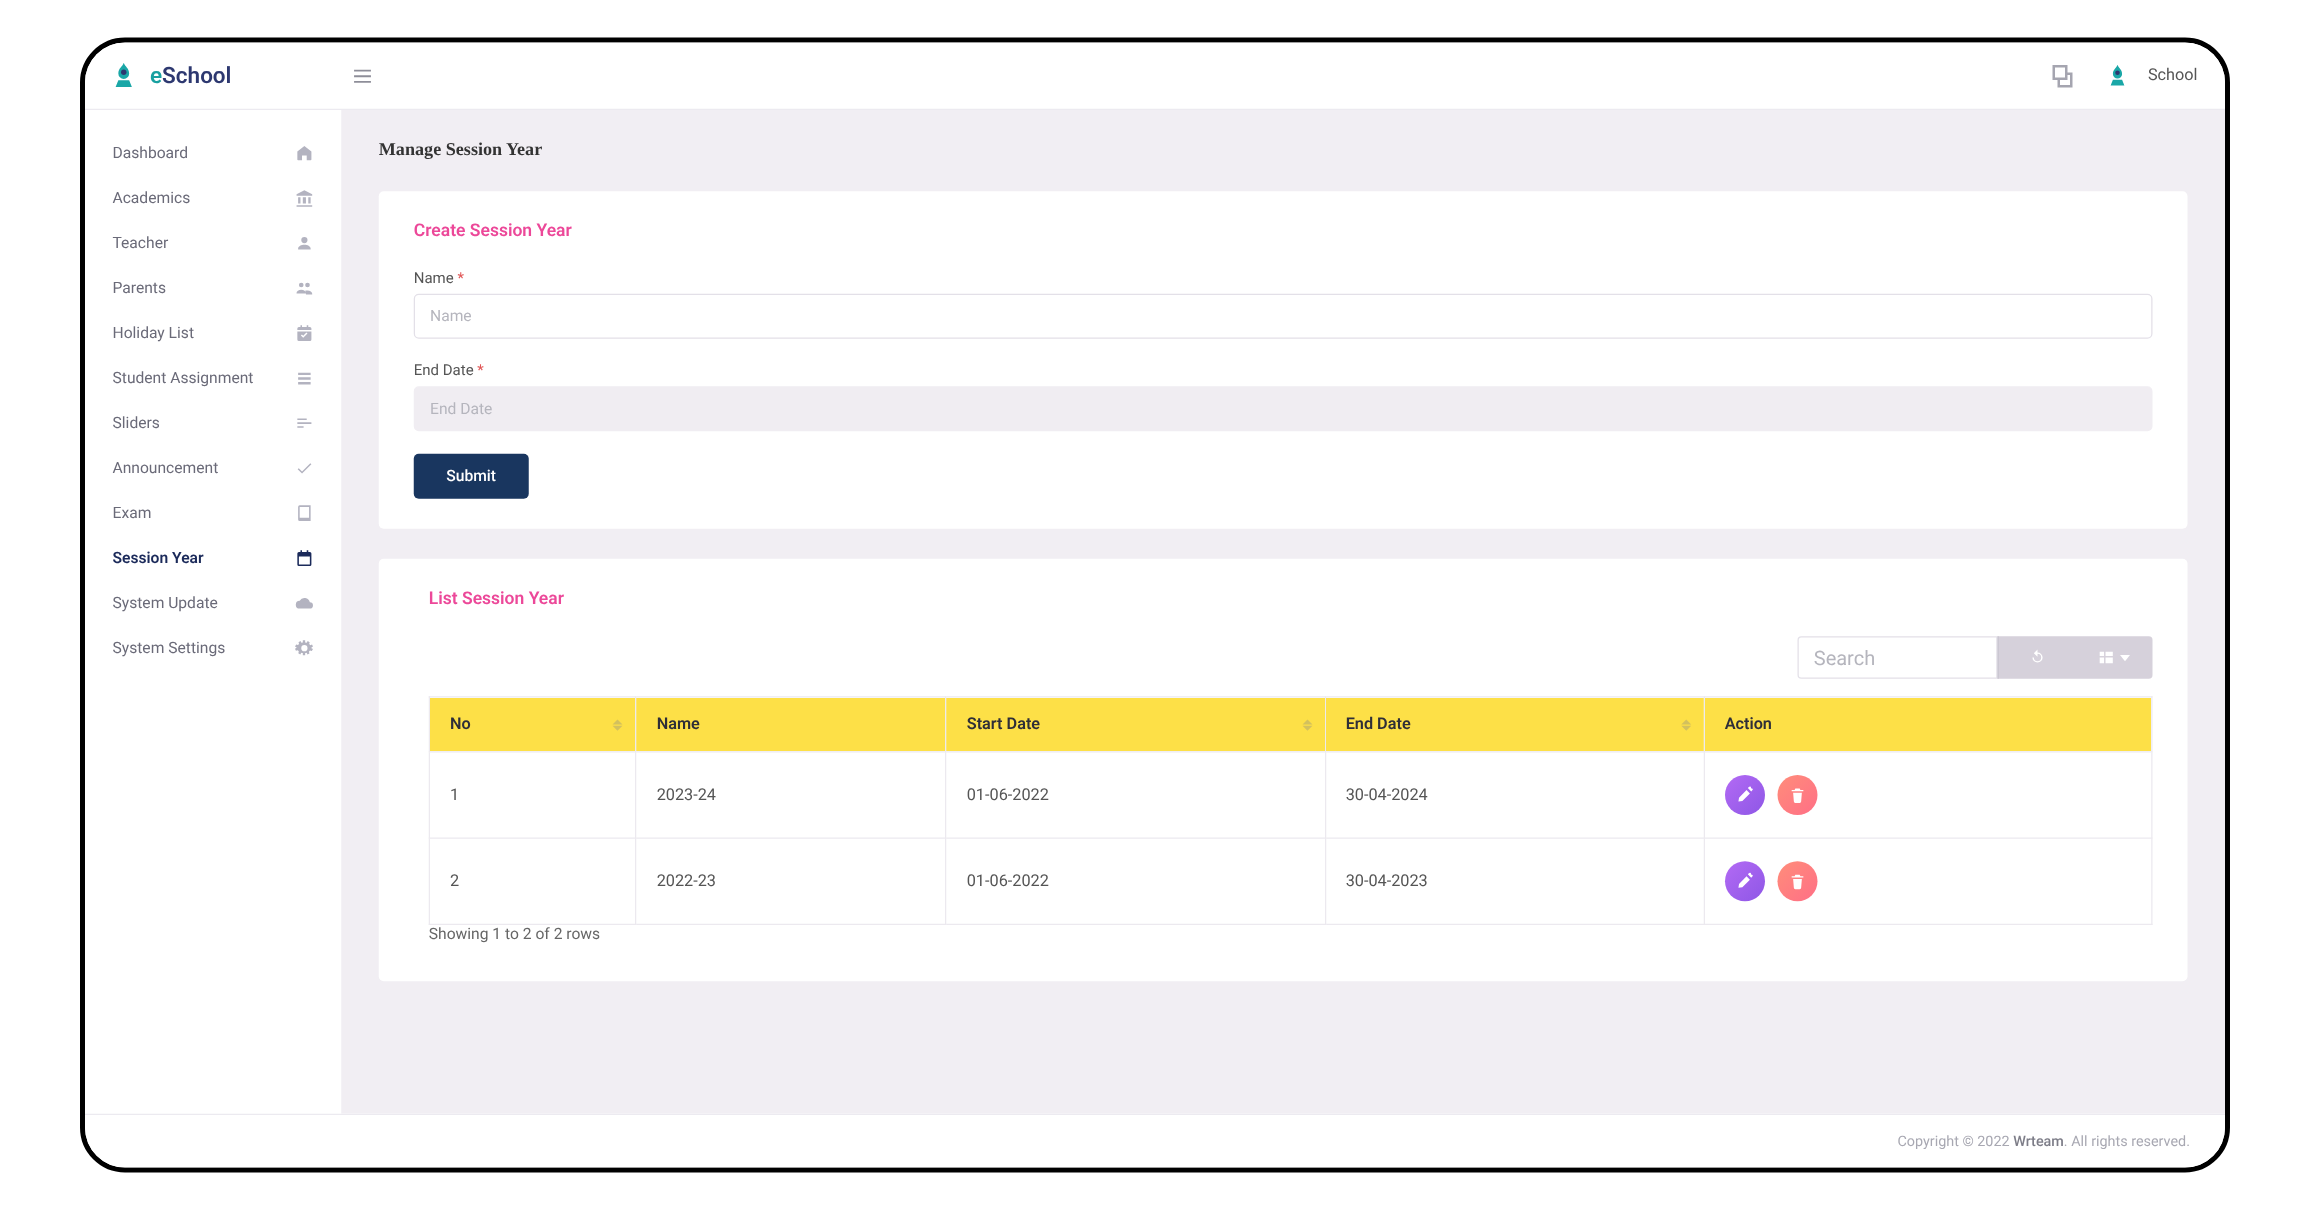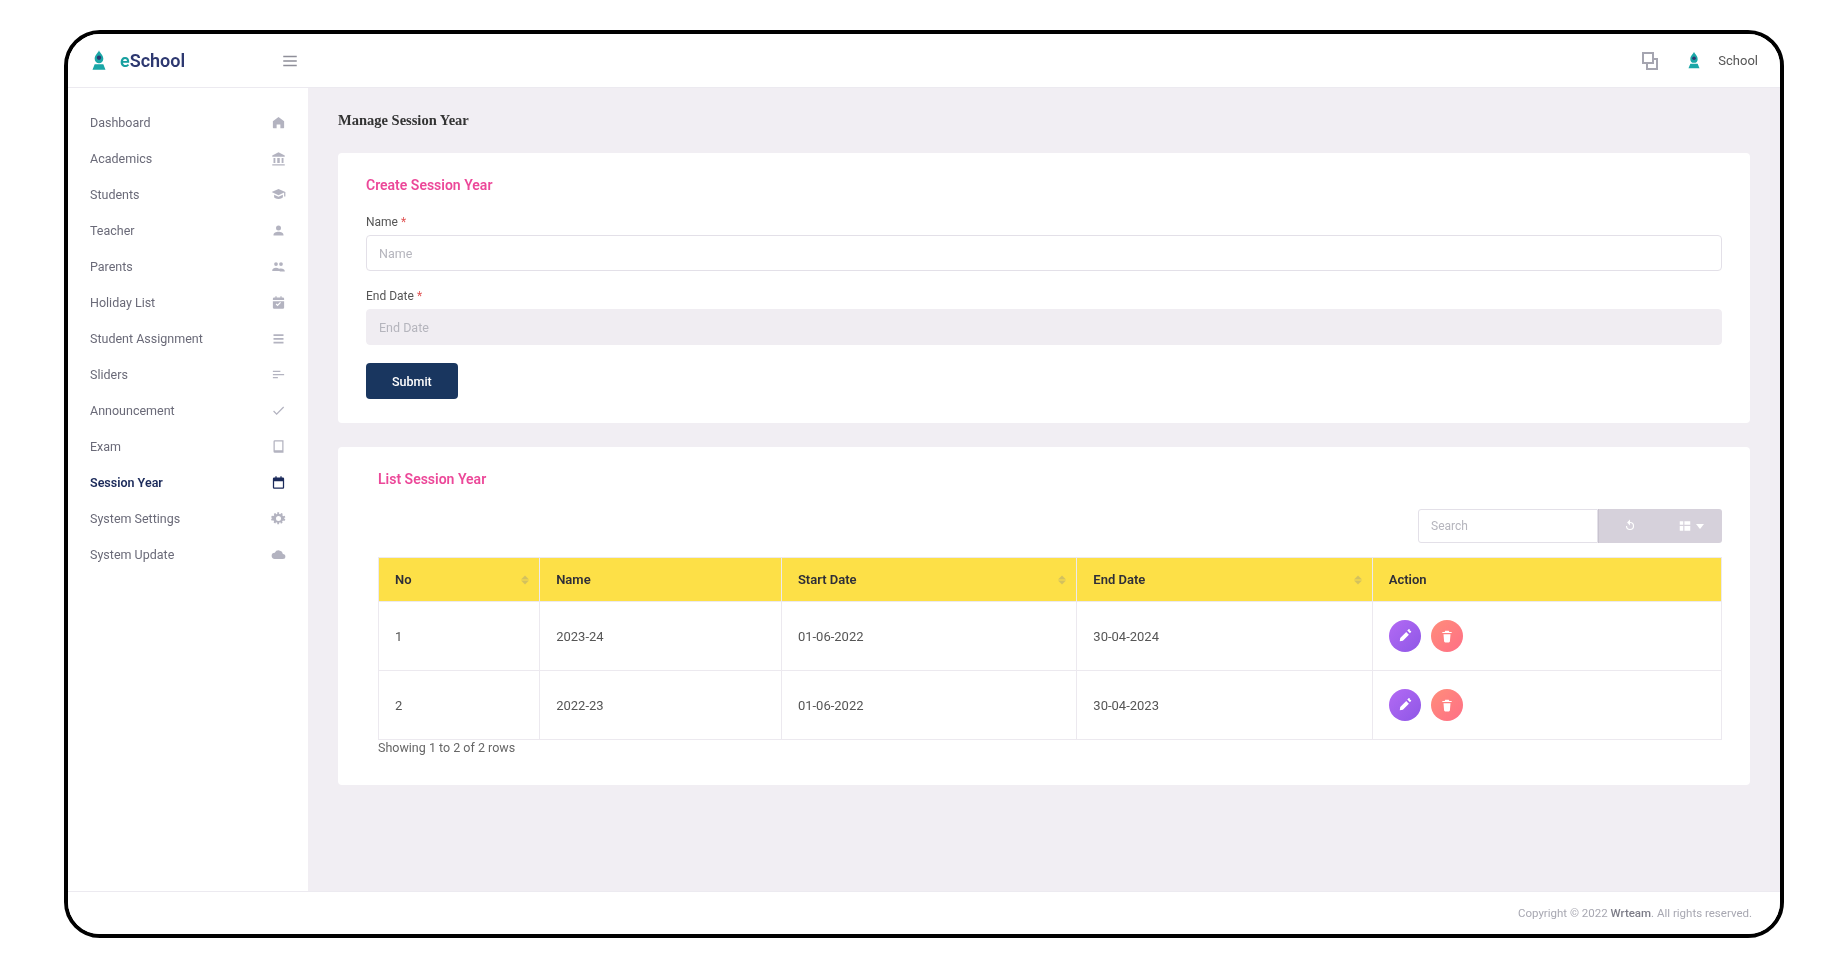--- a/index.html
+++ b/index.html
@@ -18,21 +18,21 @@
 .menu-toggle svg { width:18px; height:18px; }
 .topbar .spacer { flex:1; }
 .topbar-right { display:flex; align-items:center; gap:18px; }
 .lang-btn { width:24px; height:24px; display:flex; align-items:center; justify-content:center; color:#a5a5b0; cursor:pointer; }
 .user { display:flex; align-items:center; gap:10px; cursor:pointer; }
 .avatar { width:28px; height:28px; border-radius:50%; display:flex; align-items:center; justify-content:center; }
 .username { font-size:13px; color:#555; }
 
 
 .body { display:flex; flex:1; }
-.sidebar { width:240px; background:#fff; padding:16px 0 20px; }
+.sidebar { width:205px; background:#fff; padding:16px 0 20px; }
 .nav-item { display:flex; align-items:center; justify-content:space-between; height:36px; padding:0 22px; font-size:12.5px; color:#6a6a78; cursor:pointer; }
 .nav-item.active { color:#1b2a5a; font-weight:600; }
 .nav-item .nav-icon { width:16px; height:16px; color:#b3b3c0; display:flex; align-items:center; justify-content:center; }
 .nav-item.active .nav-icon { color:#1b2a5a; }
 .nav-item .nav-icon svg { width:15px; height:15px; }
 
 .main { flex:1; background:#f1eef3; padding:24px 30px 20px; display:flex; flex-direction:column; gap:24px; }
 .page-title { font-size:14.5px; font-weight:600; color:#333;font-family:Liberation Serif, serif; }
 .card { background:#fff; border-radius:4px; padding:24px 28px; }
 .card-title { font-size:14px; font-weight:600; color:#ec4899; margin-bottom:22px; }
@@ -42,21 +42,21 @@
 .form-group { flex:1; display:flex; flex-direction:column; gap:6px; }
 .form-label { font-size:12px; color:#555; }
 .req { color:#e05555; }
 .form-input { height:36px; border:1px solid #e3e0e8; border-radius:4px; padding:0 12px; font-size:12.5px; color:#333; background:#fff; }
 .form-input::placeholder { color:#b5b5bd; }
 .form-input.muted { background:#f0edf2; border-color:#f0edf2; }
 .btn-submit { height:36px; padding:0 26px; background:#19365f; color:#fff; font-size:12.5px; border:none; border-radius:4px; cursor:pointer; font-weight:500; }
 
 
 .table-toolbar { display:flex; justify-content:flex-end; gap:0; margin-bottom:14px; }
-.search-input { height:34px; width:180px; border:1px solid #e3e0e8; border-radius:3px 0 0 3px; padding:0 12px; font-size:12px;margin-left:47px; }
+.search-input { height:34px; width:160px; border:1px solid #e3e0e8; border-radius:3px 0 0 3px; padding:0 12px; font-size:16px;margin-left:47px; }
 .search-input::placeholder { color:#b5b5bd; }
 .tool-btn { height:34px; width:62px; background:#d6d1db; border:none; display:flex; align-items:center; justify-content:center; color:#fff; cursor:pointer; }
 .tool-btn svg { width:14px; height:14px; }
 .tool-btn.first { border-left:1px solid #c8c3cf; }
 .tool-btn.last { border-radius:0 3px 3px 0; gap:4px; }
 .caret-down { width:0; height:0; border-left:4px solid transparent; border-right:4px solid transparent; border-top:5px solid #fff; }
 
 
 table { width:100%; border-collapse:collapse; font-size:13px; }
 thead th { text-align:left; font-weight:600; color:#2e2e38; padding:14px 16px; border:1px solid #ece9ef; background:#fde047; position:relative; }
@@ -196,28 +196,20 @@
           </div>
           <div class="nav-item">
             <span>Academics</span>
             <span class="nav-icon">
               <svg viewBox="0 0 24 24">
                 <use href="#i-institution"></use>
               </svg>
             </span>
           </div>
           <div class="nav-item">
-            <span>Students</span>
-            <span class="nav-icon">
-              <svg viewBox="0 0 24 24">
-                <use href="#i-graduation"></use>
-              </svg>
-            </span>
-          </div>
-          <div class="nav-item">
             <span>Teacher</span>
             <span class="nav-icon">
               <svg viewBox="0 0 24 24">
                 <use href="#i-user"></use>
               </svg>
             </span>
           </div>
           <div class="nav-item">
             <span>Parents</span>
             <span class="nav-icon">
@@ -268,32 +260,32 @@
           </div>
           <div class="nav-item active">
             <span>Session Year</span>
             <span class="nav-icon">
               <svg viewBox="0 0 24 24">
                 <use href="#i-calendar-bold"></use>
               </svg>
             </span>
           </div>
           <div class="nav-item">
+            <span>System Update</span>
+            <span class="nav-icon">
+              <svg viewBox="0 0 24 24">
+                <use href="#i-cloud"></use>
+              </svg>
+            </span>
+          </div>
+          <div class="nav-item">
             <span>System Settings</span>
             <span class="nav-icon">
               <svg viewBox="0 0 24 24">
                 <use href="#i-gear"></use>
-              </svg>
-            </span>
-          </div>
-          <div class="nav-item">
-            <span>System Update</span>
-            <span class="nav-icon">
-              <svg viewBox="0 0 24 24">
-                <use href="#i-cloud"></use>
               </svg>
             </span>
           </div>
         </div>
 
     <div class="main">
       <div class="page-title">Manage Session Year</div>
 
       <div class="card">
         <div class="card-title">Create Session Year</div>

